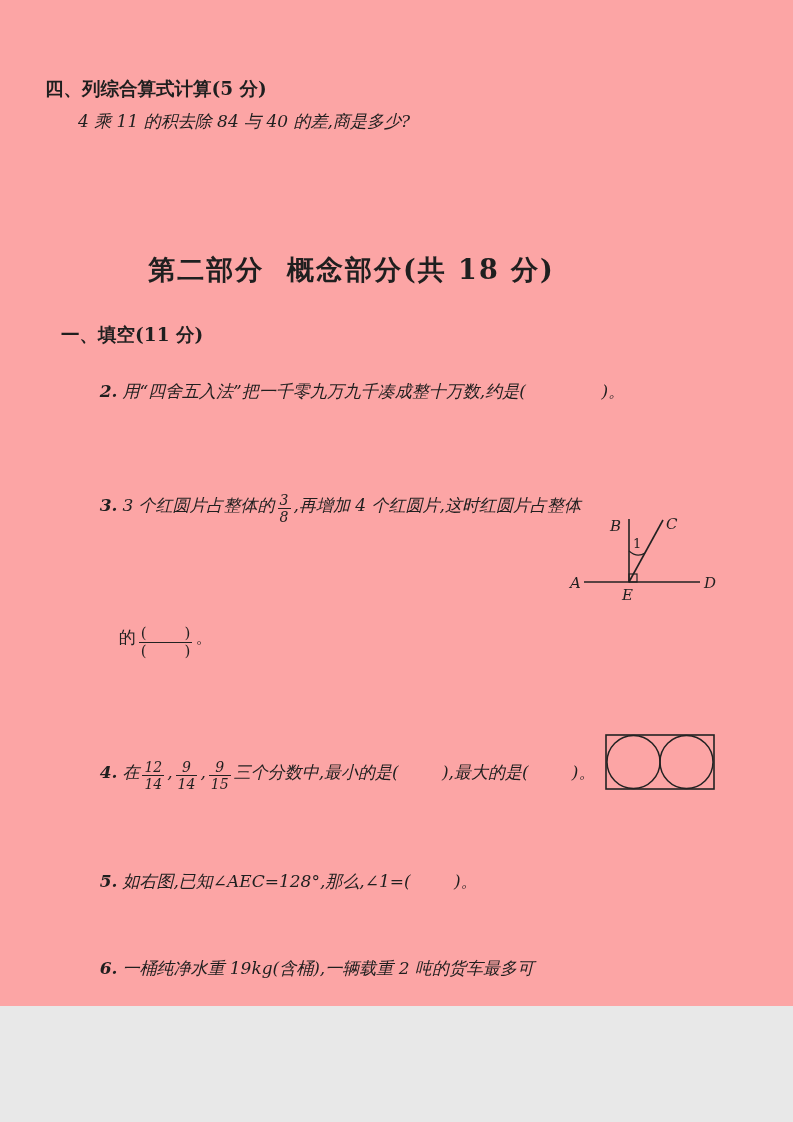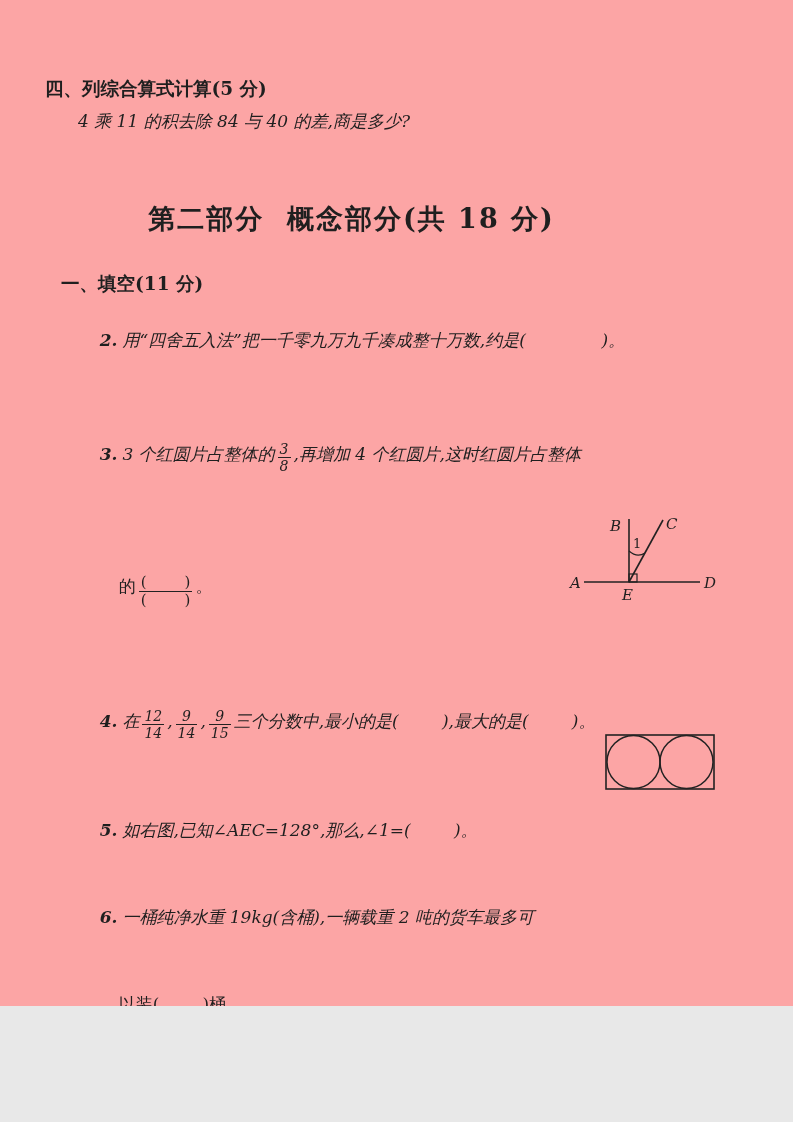--- a/index.html
+++ b/index.html
@@ -15,21 +15,21 @@
     overflow:hidden;
     padding:76px 45px 0 45px;
   }
   .line { white-space:pre; line-height:26px; }
   .sec-head { font-weight:bold; font-size:18.5px; line-height:26px; white-space:pre; }
   .indent1 { padding-left:33px;font-style:italic; }
   .indent2 { padding-left:52px; }
   .item { line-height:29px; white-space:pre; }
   .no { font-weight:bold; margin-right:5px; }
   .big-title {
-    margin-top:68px;
+    margin-top:119px;
     text-align:center;
     font-weight:bold;
     font-size:27px;
     letter-spacing:2px;
     line-height:33px;
     white-space:pre;
     padding-right:90px;
   }
   .part1-gap { margin-top:36px;margin-left:16px; }
   

